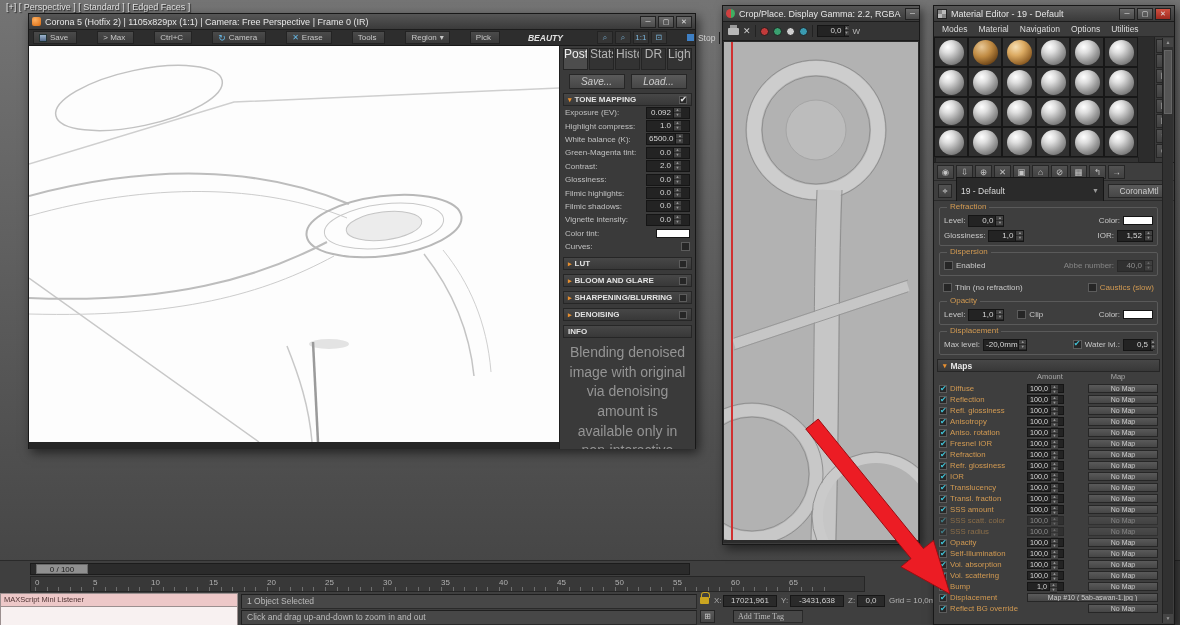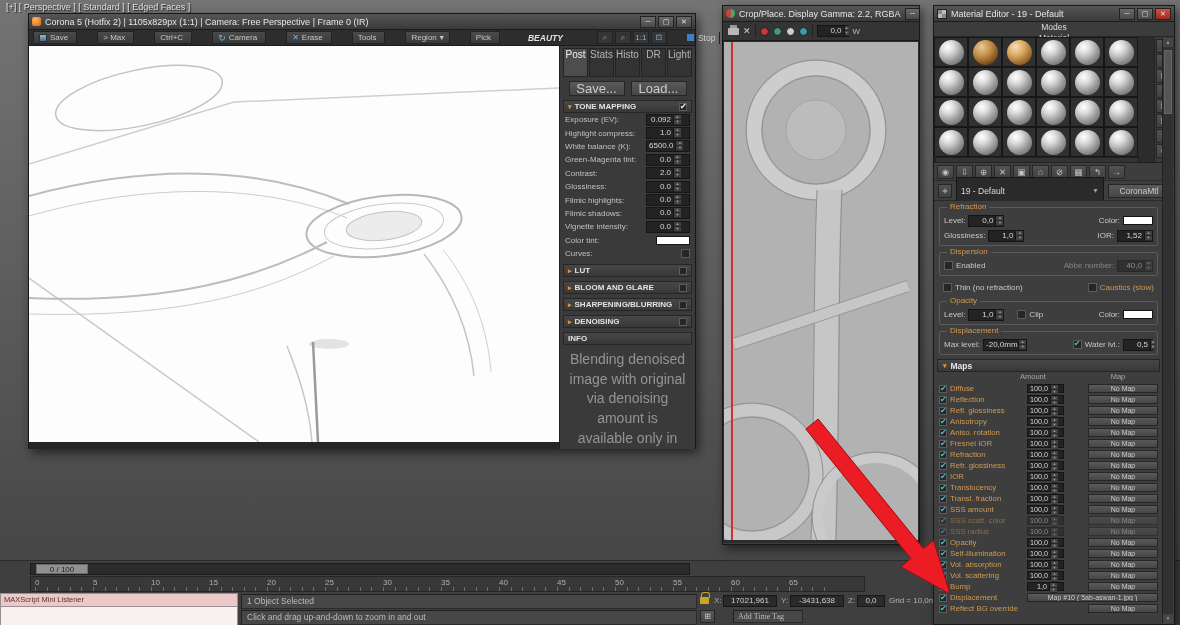--- a/index.html
+++ b/index.html
@@ -44,24 +44,24 @@
   .tool-btn[data-icon="erase"] .ticon{display:inline-block;color:#66b9e8;font-size:8px;line-height:8px;}
   .tool-btn[data-icon="erase"] .ticon::before{content:"✕";}
   .beauty{font-size:8.5px;font-style:italic;font-weight:bold;color:#e2e2e2;margin-left:8px;}
   .zoom-ic{width:16px;height:13px;background:#353535;border:1px solid #232323;color:#7ab4da;font-size:8px;line-height:11px;text-align:center;}
   .stop-sq{width:7px;height:7px;background:#3e7fc4;display:inline-block;flex:none;}
   .play-tri{color:#8a8a8a;font-size:8px;}
   #vfb-body{display:flex;height:403px;}
   #render-wrap{width:530px;height:100%;background:#262626;flex:none;}
   #vfb-panel{flex:1;background:#3a3a3a;border-left:1px solid #1f1f1f;padding:2px 3px;overflow:hidden;}
   .vtabs{display:flex;gap:1px;}
-  .vtab{flex:1;background:#333333;border:1px solid #242424;color:#b4b4b4;font-size:10px;height:29px;line-height:11px;text-align:center;white-space:nowrap;overflow:hidden;}
+  .vtab{flex:1;background:#333333;border:1px solid #242424;color:#b4b4b4;font-size:12px;height:22px;line-height:11px;text-align:center;white-space:nowrap;overflow:hidden;}
   .vtab[data-active="1"]{background:#4d4d4d;color:#efefef;}
   .prow2{display:flex;gap:6px;justify-content:center;margin:4px 0 2px;}
-  .pbtn{width:56px;height:15px;font-size:13px;line-height:13px;}
+  .pbtn{width:56px;height:15px;font-size:10px;line-height:13px;font-style:italic;}
   .vbar{height:13px;background:linear-gradient(#474747,#383838);border:1px solid #262626;display:flex;align-items:center;gap:3px;
     padding:0 4px;color:#e2e2e2;font-size:8px;font-weight:bold;margin-top:4px;}
   .varrow{color:#e89030;font-size:7px;flex:none;}
   .vbar .cb{margin-left:auto;width:8px;height:8px;}
   .trow{display:flex;align-items:center;height:13.4px;padding:0 2px;}
   .tlabel{flex:1;font-size:8px;color:#c0c0c0;white-space:nowrap;overflow:hidden;}
   .trow .spin{width:44px;}
   .info-text{padding:5px 6px;font-size:14px;color:#949494;text-align:center;line-height:1.4;}
 
   
@@ -71,21 +71,21 @@
   .printer-ic{width:11px;height:7px;background:#b9b9b9;border-radius:1px;position:relative;flex:none;}
   .printer-ic::before{content:"";position:absolute;top:-3px;left:2px;width:7px;height:3px;background:#9a9a9a;}
   .x-ic{color:#cfcfcf;font-size:9px;}
   .chan{width:9px;height:9px;border-radius:50%;border:1px solid #1e1e1e;flex:none;}
   .sep{width:1px;height:12px;background:#222;flex:none;}
   #crop-img-wrap{position:relative;height:502px;background:#2c2c2c;padding:1px;}
 
   
   #me{left:933px;top:5px;width:242px;height:620px;background:#3e3e3e;}
   .me-ic{width:10px;height:10px;background:conic-gradient(#bbb 0 25%,#888 0 50%,#bbb 0 75%,#888 0);border:1px solid #222;flex:none;}
-  #me-menu{height:15px;background:#3c3c3c;border-bottom:1px solid #262626;display:flex;align-items:center;gap:1px;padding:0 3px;flex-direction:column;}
+  #me-menu{height:15px;background:#3c3c3c;border-bottom:1px solid #262626;display:flex;align-items:center;gap:1px;padding:0 3px;}
   .menu-item{font-size:8.5px;color:#dcdcdc;padding:0 5px;}
   #me-sample-row{display:flex;height:126px;background:#2c2c2c;border-bottom:1px solid #1e1e1e;}
   #sphere-grid{width:204px;display:flex;flex-wrap:wrap;align-content:flex-start;background:#262626;}
   .cell{width:34px;height:30px;border:1px solid #171717;background:#303030;display:flex;align-items:center;justify-content:center;}
   .ball{width:25px;height:25px;border-radius:50%;background:radial-gradient(circle at 35% 28%,#ffffff 0%,#dedede 25%,#979797 60%,#525252 100%);}
   .ball[data-variant="tan"]{background:radial-gradient(circle at 35% 28%,#f6dfb4 0%,#dcab63 35%,#8d5d24 75%,#4c3010 100%);}
   .ball[data-variant="tan-dark"]{background:radial-gradient(circle at 35% 28%,#e8c897 0%,#c08b43 40%,#6e4517 78%,#35200a 100%);}
   #sphere-hscroll{position:absolute;left:1px;top:151px;width:204px;height:6px;background:#333;border:1px solid #222;}
   #me-vstrip{width:20px;background:#3a3a3a;border-left:1px solid #222;display:flex;flex-direction:column;align-items:center;padding-top:2px;gap:1px;}
   .vs-btn{width:17px;height:14px;background:linear-gradient(#525252,#414141);border:1px solid #262626;color:#c0c0c0;font-size:8px;line-height:12px;text-align:center;}
@@ -104,21 +104,21 @@
   .group{position:relative;border:1px solid #5a5a5a;border-radius:2px;margin:6px 4px 4px;padding:5px 4px 2px;}
   .gtitle{position:absolute;top:-6px;left:7px;background:#3e3e3e;padding:0 3px;color:#d29a52;font-size:8px;}
   .prow{display:flex;align-items:center;gap:3px;height:15px;font-size:8px;color:#c8c8c8;}
   .plabel{white-space:nowrap;}
   .olabel{color:#d29a52;white-space:nowrap;}
   .dim{opacity:.5;}
   .mini-btn{width:16px;height:12px;font-size:8px;line-height:10px;flex:none;}
   .maps-bar{height:13px;background:linear-gradient(#474747,#383838);border:1px solid #262626;display:flex;align-items:center;gap:4px;
     padding:0 5px;color:#e6e6e6;font-size:8.5px;font-weight:bold;margin:4px 2px 0;}
   .mapcols{position:relative;height:11px;font-size:7.5px;color:#a8a8a8;}
-  .mc-a{position:absolute;left:85px;} .mc-m{position:absolute;left:148px;width:70px;text-align:center;}
+  .mc-a{position:absolute;left:102px;} .mc-m{position:absolute;left:148px;width:70px;text-align:center;}
   .maprow{display:flex;align-items:center;gap:3px;height:11px;padding:0 4px;}
   .maprow[data-dim="1"]{opacity:.5;}
   .maprow .cb{width:8px;height:8px;}
   .mlbl{width:74px;font-size:7.8px;color:#d29a52;white-space:nowrap;overflow:hidden;flex:none;}
   .mspin{height:9px;width:37px;} .mspin .val{font-size:7.2px;min-width:21px;line-height:8px;}
   .mapbtn{width:70px;height:9px;font-size:7px;line-height:8px;margin-left:auto;white-space:nowrap;overflow:hidden;flex:none;}
   .mapbtn[data-w="1"]{width:auto;flex:1;margin-left:0;}
 
   
   #bottom-ui{position:absolute;left:0;top:560px;width:1180px;height:65px;background:#3f3f3f;border-top:1px solid #2a2a2a;}

